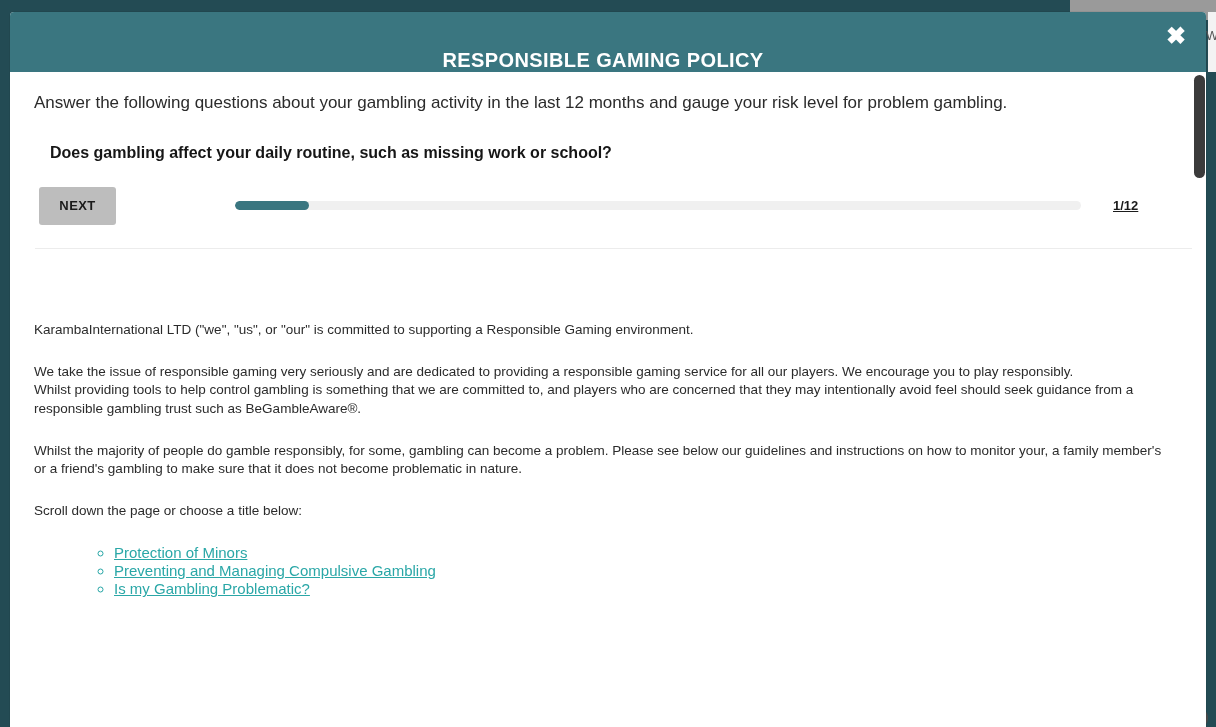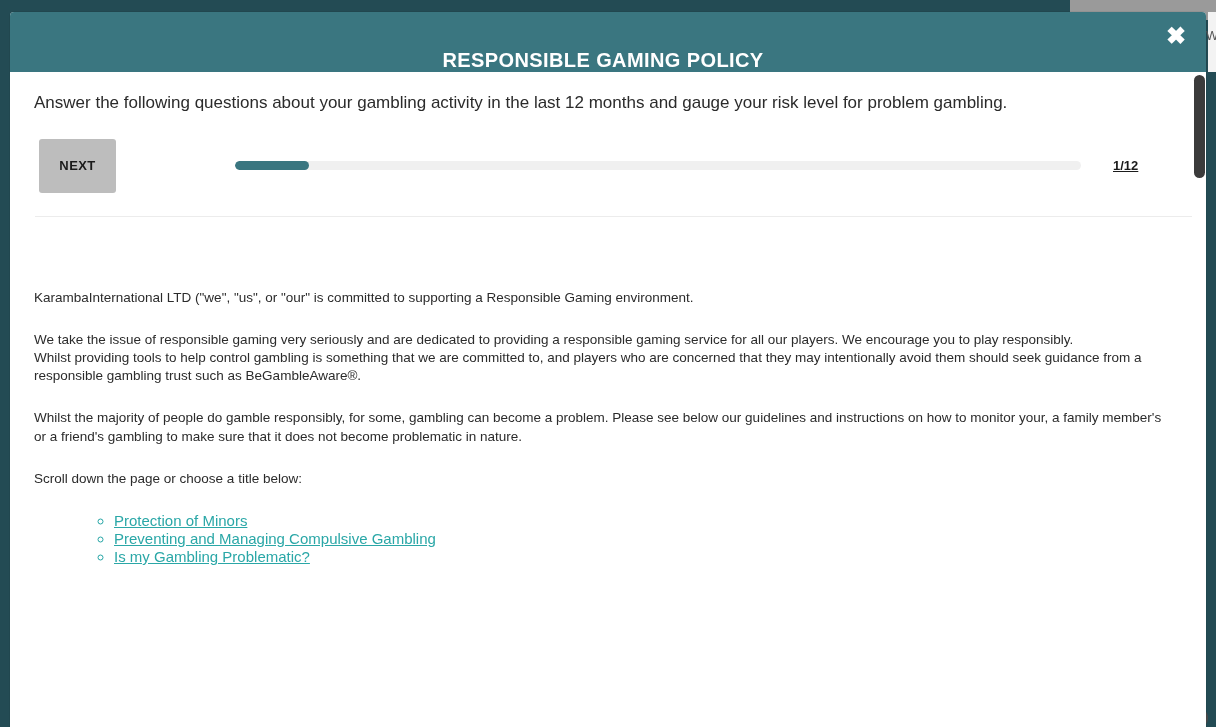--- a/index.html
+++ b/index.html
@@ -174,21 +174,21 @@
   }
 
   .quiz-controls {
     display: flex;
     align-items: center;
     margin: 23px 0 0 0;
     padding-left: 5px;
   }
   #next-button {
     width: 77px;
-    height: 54px;
+    height: 38px;
     background: #bdbdbd;
     border: none;
     border-radius: 3px;
     color: #1b1b1b;
     font-size: 13px;
     font-weight: bold;
     letter-spacing: 0.4px;
     cursor: pointer;
     font-family: "Liberation Sans", sans-serif;
   }
@@ -274,37 +274,38 @@
   </div>
 
   <div id="modal-body">
 
     <div id="modal-content">
 
       <div>
 
         <p class="intro-line">Answer the following questions about your gambling activity in the last 12 months and gauge your risk level for problem gambling.</p>
 
+        <h2 class="quiz-question">Does gambling affect your daily routine, such as missing work or school?</h2>
 
 
         <div class="quiz-controls">
           <button id="next-button">NEXT</button>
           <div id="progress-wrap">
             <div id="progress-fill" style="width: 8.8%;"></div>
           </div>
           <span id="progress-counter">1/12</span>
         </div>
 
         <hr class="section-divider">
       </div>
 
       <div id="policy-text">
         <p>KarambaInternational LTD ("we", "us", or "our" is committed to supporting a Responsible Gaming environment.</p>
         <p class="tight">We take the issue of responsible gaming very seriously and are dedicated to providing a responsible gaming service for all our players. We encourage you to play responsibly.</p>
-        <p>Whilst providing tools to help control gambling is something that we are committed to, and players who are concerned that they may intentionally avoid them should seek guidance from a responsible gambling trust such as BeGambleAware®.</p>
+        <p>Whilst providing tools to help control gambling is something that we are committed to, and players who are concerned that they may intentionally avoid feel should seek guidance from a responsible gambling trust such as BeGambleAware®.</p>
         <p>Whilst the majority of people do gamble responsibly, for some, gambling can become a problem. Please see below our guidelines and instructions on how to monitor your, a family member's or a friend's gambling to make sure that it does not become problematic in nature.</p>
 
         <p class="scroll-prompt">Scroll down the page or choose a title below:</p>
 
         <ul id="toc-list">
           <li><a>Protection of Minors</a></li>
           <li><a>Preventing and Managing Compulsive Gambling</a></li>
           <li><a>Is my Gambling Problematic?</a></li>
 
         </ul>

